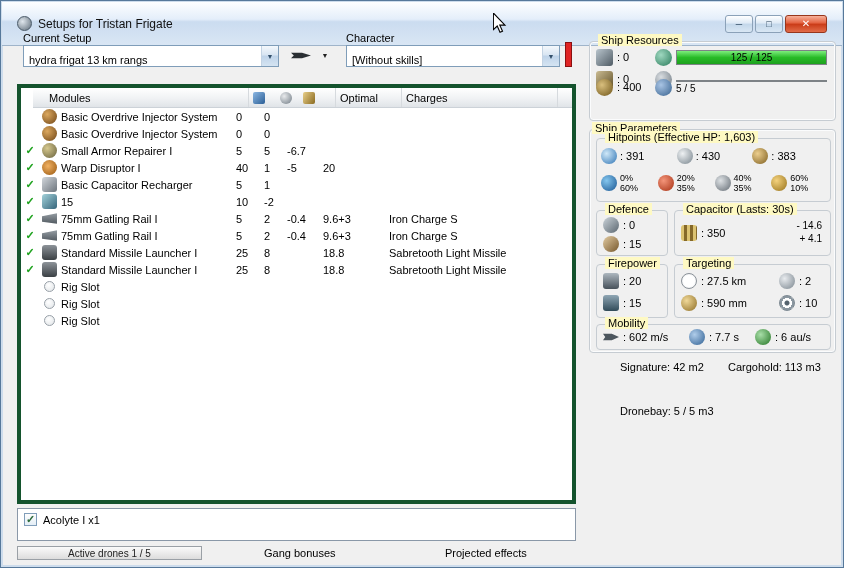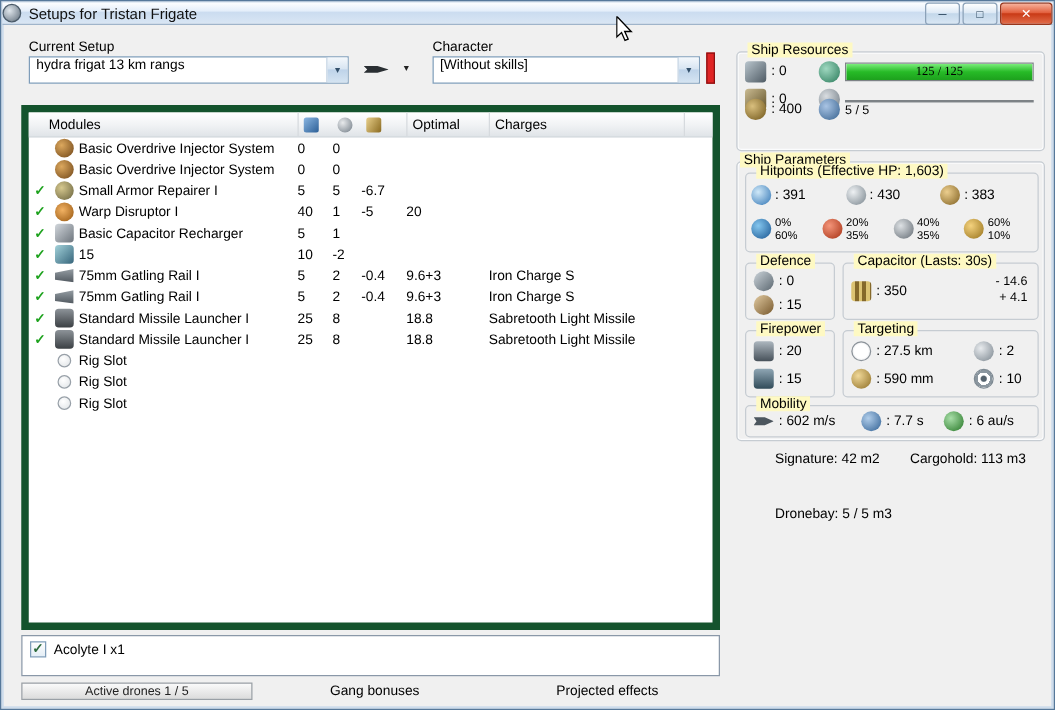--- a/index.html
+++ b/index.html
@@ -1,46 +1,46 @@
 <!DOCTYPE html>
 <html><head>
 <meta charset="utf-8">
 <style>
   *{box-sizing:border-box;margin:0;padding:0;}
   html,body{width:844px;height:568px;}
   body{font-family:"Liberation Sans",sans-serif;font-size:11px;color:#000;background:#f0f0f0;position:relative;overflow:hidden;}
   .window{position:absolute;inset:0;background:#f0f0f0;border:1px solid #56789a;box-shadow:inset 0 0 0 2px #cddcec;}
 
   
-  .titlebar{position:absolute;left:1px;top:1px;right:1px;height:18px;
+  .titlebar{position:absolute;left:1px;top:1px;right:1px;height:44px;
     background:linear-gradient(180deg,#fdfeff 0%,#e4eefa 40%,#cbdcf0 46%,#d9e6f4 100%);
-    border-bottom:1px solid #9fb4ca;display:flex;align-items:center;padding:0 0;gap:6px;}
+    border-bottom:1px solid #9fb4ca;display:flex;align-items:center;padding:0 15px;gap:6px;}
   .win-icon{width:15px;height:15px;border-radius:50%;flex:none;
     background:radial-gradient(circle at 35% 35%,#dfe6ec,#5f6d7a);border:1px solid #4a5a68;}
   .title-text{font-size:12px;color:#111;}
   .winbtns{margin-left:auto;display:flex;gap:2px;}
   .wbtn{width:28px;height:18px;border:1px solid #8ba1b8;border-radius:3px;display:flex;align-items:center;justify-content:center;
     background:linear-gradient(#ffffff,#dde9f5 45%,#c3d7ea 50%,#d9e7f4);font-size:9px;color:#16324a;cursor:default;}
   .wbtn.close{width:42px;border-color:#97361c;color:#fff;font-size:10px;
     background:linear-gradient(#f7b19b,#e2603e 45%,#c93a16 50%,#e26c49);}
 
   
   .lbl{position:absolute;color:#000;}
-  .combo{position:absolute;height:22px;background:#fff;border:1px solid #7f9db9;display:flex;align-items:flex-start;gap:36px;}
+  .combo{position:absolute;height:22px;background:#fff;border:1px solid #7f9db9;display:flex;align-items:flex-end;gap:36px;}
   .combo .ctext{flex:1;padding:0 5px;white-space:nowrap;overflow:hidden;}
   .combo .carrow{width:17px;height:100%;border-left:1px solid #c3d3e3;display:flex;align-items:center;justify-content:center;
     font-size:7px;color:#33506b;background:linear-gradient(#f4f8fc,#d8e5f2 45%,#bed3e9 50%,#d5e4f2);}
   .ship-btn{position:absolute;left:286px;top:44px;width:28px;height:21px;display:flex;align-items:center;justify-content:center;}
   .ship-glyph{width:20px;height:11px;background:#2a2f33;
     clip-path:polygon(0 25%,55% 25%,100% 50%,55% 75%,0 75%,14% 50%);}
   .drop-btn{position:absolute;left:317px;top:47px;width:14px;height:15px;display:flex;align-items:center;justify-content:center;font-size:7px;color:#222;}
   .char-indicator{position:absolute;left:564px;top:41px;width:7px;height:25px;background:#e02424;border:1px solid #8a1010;}
 
   
-  .modpanel{position:absolute;left:16px;top:83px;width:559px;height:420px;background:#fff;border:6px solid #14532d;}
+  .modpanel{position:absolute;left:16px;top:83px;width:559px;height:420px;background:#fff;border:4px solid #14532d;padding-left:12px;}
   .mheader{display:grid;grid-template-columns:215px 28px 23px 36px 66px 156px 35px;height:20px;
     background:linear-gradient(#ffffff,#f0f2f4 55%,#e0e4e8);border-bottom:1px solid #ccd2d8;}
   .hcell{display:flex;align-items:center;padding:0 4px;overflow:hidden;}
   .hcell.sep{border-left:1px solid #d6dade;}
   .hc-modules{padding-left:16px;}
   .colicon{width:12px;height:12px;flex:none;border-radius:2px;}
   .cpu-column-icon{background:linear-gradient(135deg,#8ab6e2,#2c5f96);}
   .powergrid-column-icon{border-radius:50%;background:radial-gradient(circle at 35% 35%,#e8eaec,#6f7a84);}
   .capacitor-column-icon{background:linear-gradient(120deg,#e8cf8a,#8a6a20);}
   .mrows{position:absolute;left:0;top:20px;right:0;bottom:0;overflow:hidden;}
@@ -73,21 +73,21 @@
   
   .res-row{position:absolute;left:6px;right:8px;height:18px;display:flex;align-items:center;gap:4px;}
   .icn{width:17px;height:17px;border-radius:50%;flex:none;}
   .res-val{width:34px;white-space:nowrap;}
   .turret-hardpoints-icon{border-radius:3px;background:linear-gradient(135deg,#b9c5cd,#4f5b64);}
   .launcher-hardpoints-icon{border-radius:3px;background:linear-gradient(135deg,#cabb92,#63532a);}
   .calibration-icon{background:radial-gradient(circle at 35% 35%,#d9bf7e,#6e5418);}
   .cpu-icon{background:radial-gradient(circle at 35% 35%,#9fd8c0,#2a7a5a);}
   .powergrid-icon{background:radial-gradient(circle at 35% 35%,#d9dde1,#6f7a83);}
   .dronebay-icon{background:radial-gradient(circle at 35% 35%,#a9c4e4,#36618e);}
-  .bar{position:relative;flex:1;height:15px;border:1px solid #7d8286;background:#fff;overflow:hidden;font-family:Liberation Serif, serif;}
+  .bar{position:relative;flex:1;height:15px;border:1px solid #7d8286;background:#fff;overflow:hidden;}
   .bar .fill{position:absolute;left:0;top:0;bottom:0;background:linear-gradient(#7dee7d,#27bb27 50%,#1da11d);}
   .bar .bartext{position:relative;display:block;text-align:center;font-size:10px;line-height:13px;color:#000;}
   .bar.thin{height:8px;}
   .stack{flex:1;display:flex;flex-direction:column;gap:1px;}
   .under{font-size:10px;color:#000;}
 
   
   .hp-row{position:absolute;left:4px;right:2px;display:flex;align-items:center;}
   .hp-item{display:flex;align-items:center;gap:3px;width:78px;}
   .rs-item{display:flex;align-items:center;gap:3px;width:57px;}

